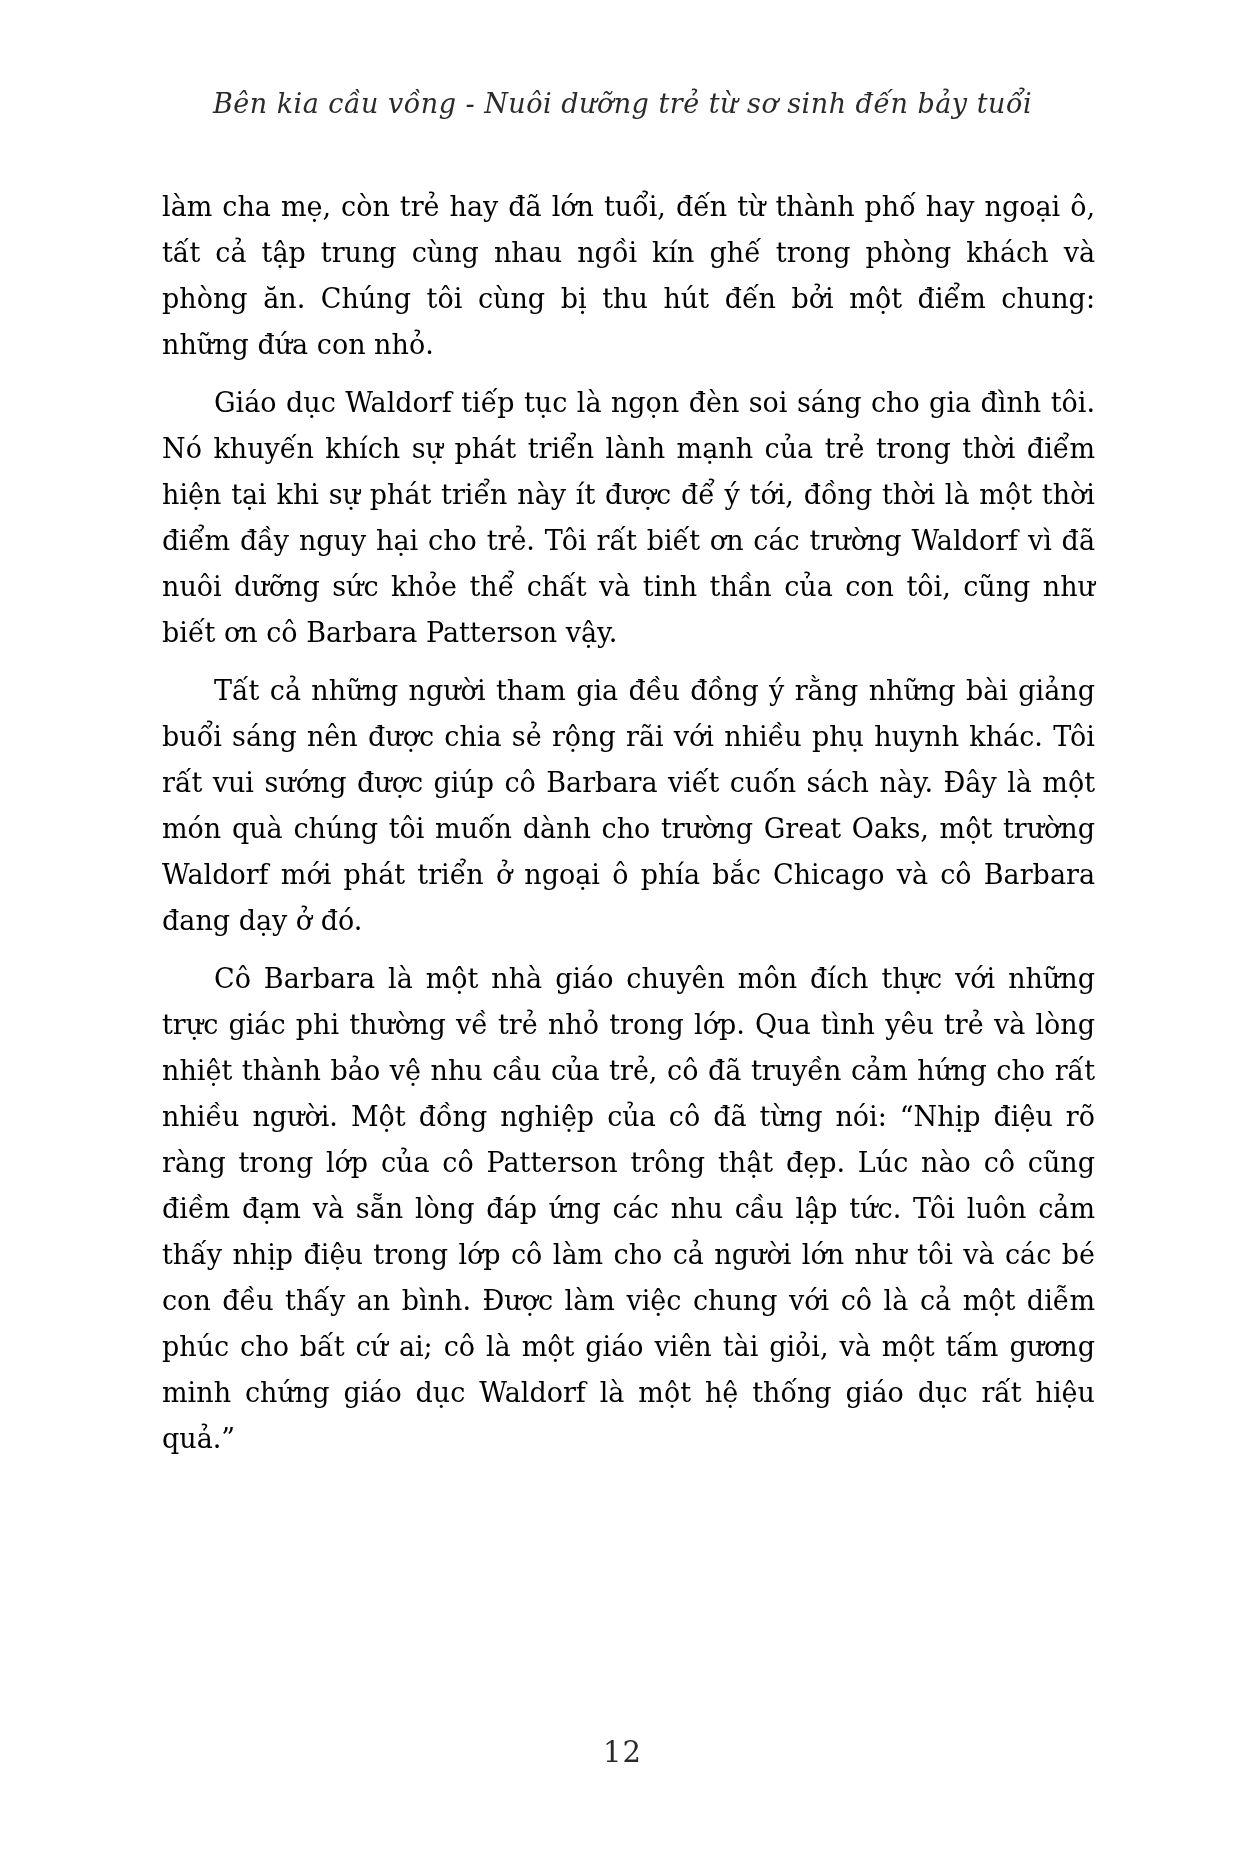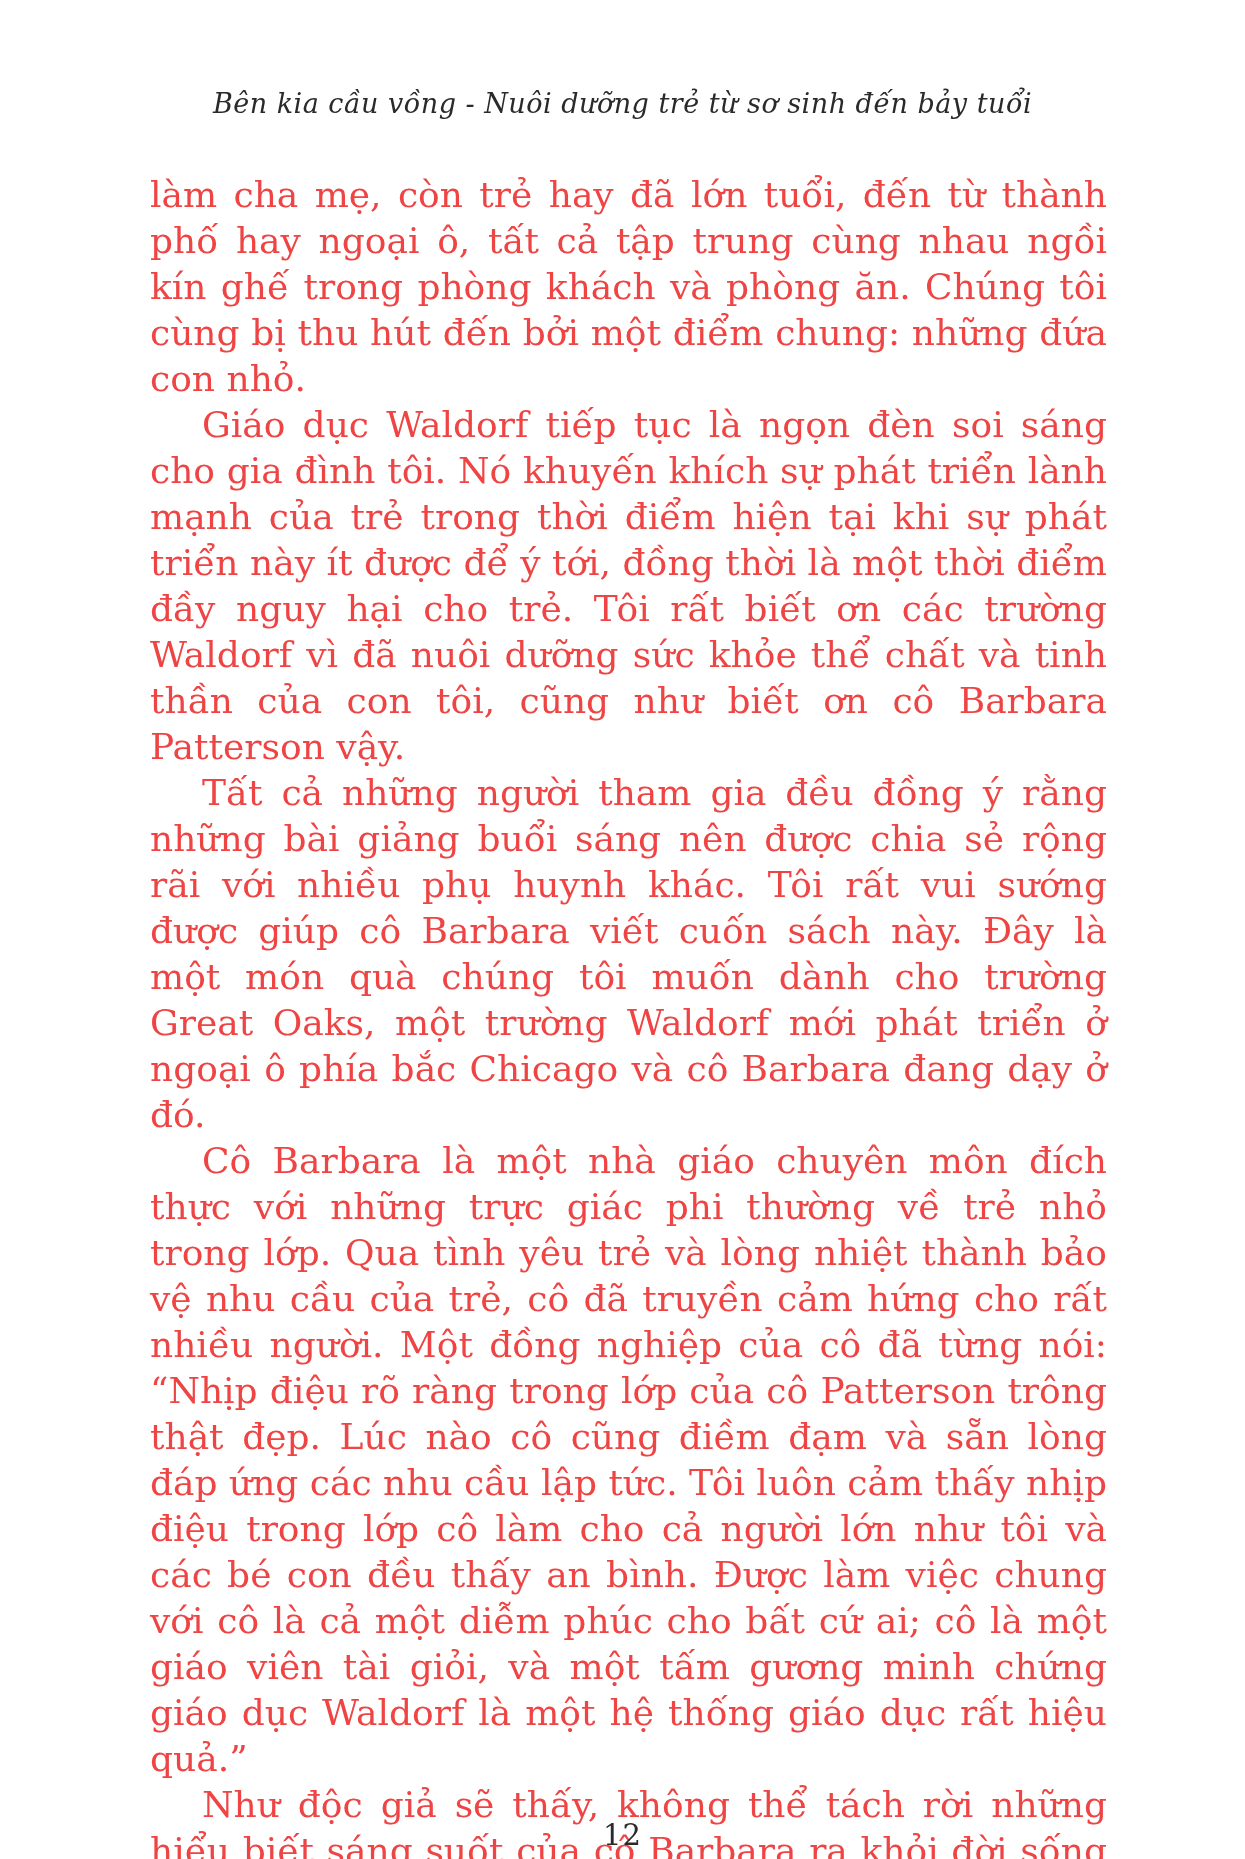--- a/index.html
+++ b/index.html
@@ -28,52 +28,51 @@
     letter-spacing: 0.5px;
     color: #2a2a2a;
   }
   .body-text {
     position: absolute;
     top: 172px;
     left: 150px;
     width: 957px;
   }
   .body-text p {
-    margin: 0;
-    font-size: 36px;
+    margin: 12px;
+    font-size: 27px;
     line-height: 46px;
     text-align: justify;
     text-justify: inter-word;
-    color: #ef4444;
+    color: #000000;
     hyphens: none;
   }
   .body-text p.indented {
     text-indent: 52px;
   }
   .page-number {
     position: absolute;
-    top: 1818px;
+    top: 1735px;
     left: 0;
     width: 100%;
     text-align: center;
     font-size: 29px;
     color: #2a2a2a;
     letter-spacing: 1px;
   }
 </style>
 </head>
 <body>
 
 <div class="page">
 
   <div class="running-header">Bên kia cầu vồng - Nuôi dưỡng trẻ từ sơ sinh đến bảy tuổi</div>
 
   <div class="body-text">
     <p class="para">làm cha mẹ, còn trẻ hay đã lớn tuổi, đến từ thành phố hay ngoại ô, tất cả tập trung cùng nhau ngồi kín ghế trong phòng khách và phòng ăn. Chúng tôi cùng bị thu hút đến bởi một điểm chung: những đứa con nhỏ.</p>
     <p class="para indented">Giáo dục Waldorf tiếp tục là ngọn đèn soi sáng cho gia đình tôi. Nó khuyến khích sự phát triển lành mạnh của trẻ trong thời điểm hiện tại khi sự phát triển này ít được để ý tới, đồng thời là một thời điểm đầy nguy hại cho trẻ. Tôi rất biết ơn các trường Waldorf vì đã nuôi dưỡng sức khỏe thể chất và tinh thần của con tôi, cũng như biết ơn cô Barbara Patterson vậy.</p>
     <p class="para indented">Tất cả những người tham gia đều đồng ý rằng những bài giảng buổi sáng nên được chia sẻ rộng rãi với nhiều phụ huynh khác. Tôi rất vui sướng được giúp cô Barbara viết cuốn sách này. Đây là một món quà chúng tôi muốn dành cho trường Great Oaks, một trường Waldorf mới phát triển ở ngoại ô phía bắc Chicago và cô Barbara đang dạy ở đó.</p>
     <p class="para indented">Cô Barbara là một nhà giáo chuyên môn đích thực với những trực giác phi thường về trẻ nhỏ trong lớp. Qua tình yêu trẻ và lòng nhiệt thành bảo vệ nhu cầu của trẻ, cô đã truyền cảm hứng cho rất nhiều người. Một đồng nghiệp của cô đã từng nói: “Nhịp điệu rõ ràng trong lớp của cô Patterson trông thật đẹp. Lúc nào cô cũng điềm đạm và sẵn lòng đáp ứng các nhu cầu lập tức. Tôi luôn cảm thấy nhịp điệu trong lớp cô làm cho cả người lớn như tôi và các bé con đều thấy an bình. Được làm việc chung với cô là cả một diễm phúc cho bất cứ ai; cô là một giáo viên tài giỏi, và một tấm gương minh chứng giáo dục Waldorf là một hệ thống giáo dục rất hiệu quả.”</p>
-    <p class="para indented">Như độc giả sẽ thấy, không thể tách rời những hiểu biết sáng suốt của cô Barbara ra khỏi đời sống cá nhân cô, bởi vì chính nhờ những trải nghiệm trong đời mình mà cô Barbara đã thấu hiểu được bọn trẻ như vậy. Tiểu sử của cô chính là</p>
   </div>
 
   <div class="page-number">12</div>
 
 </div>
 
 </body></html>

